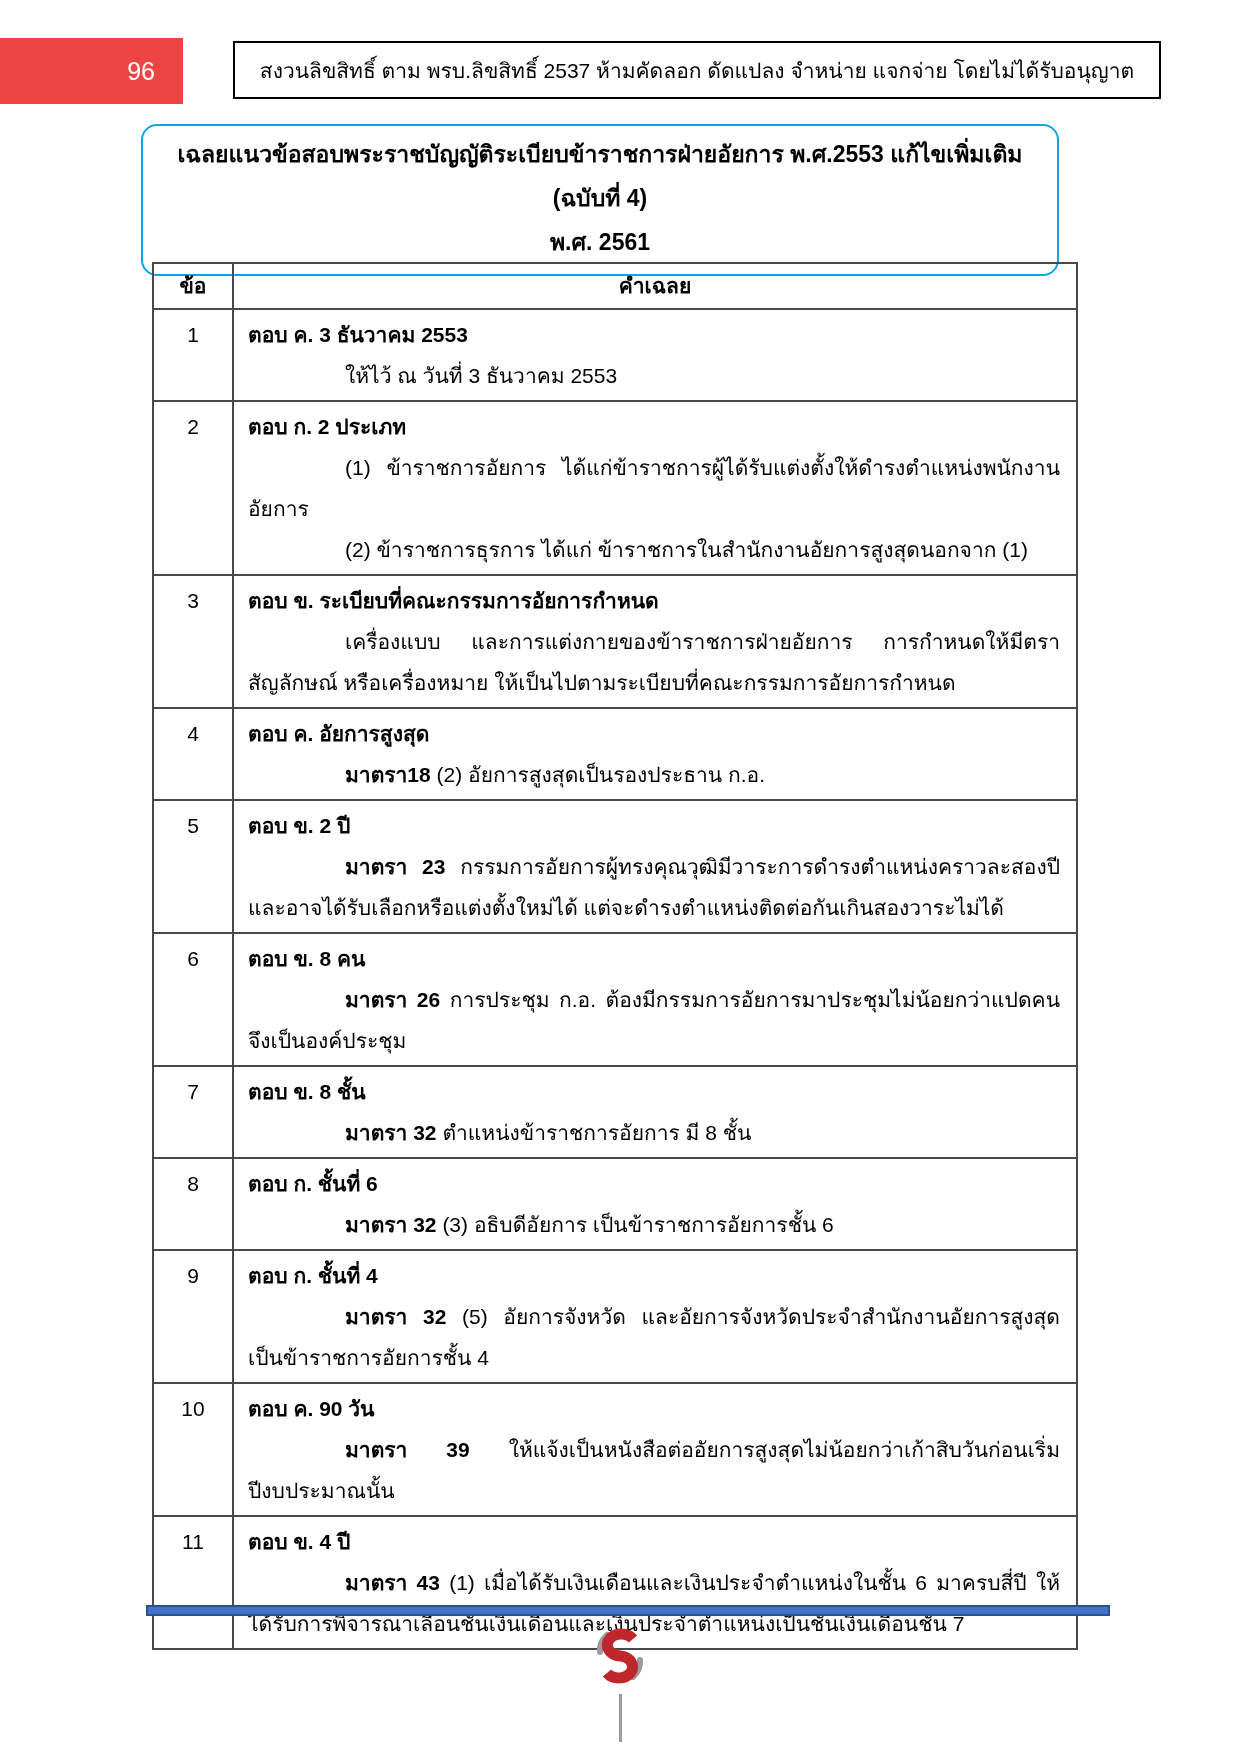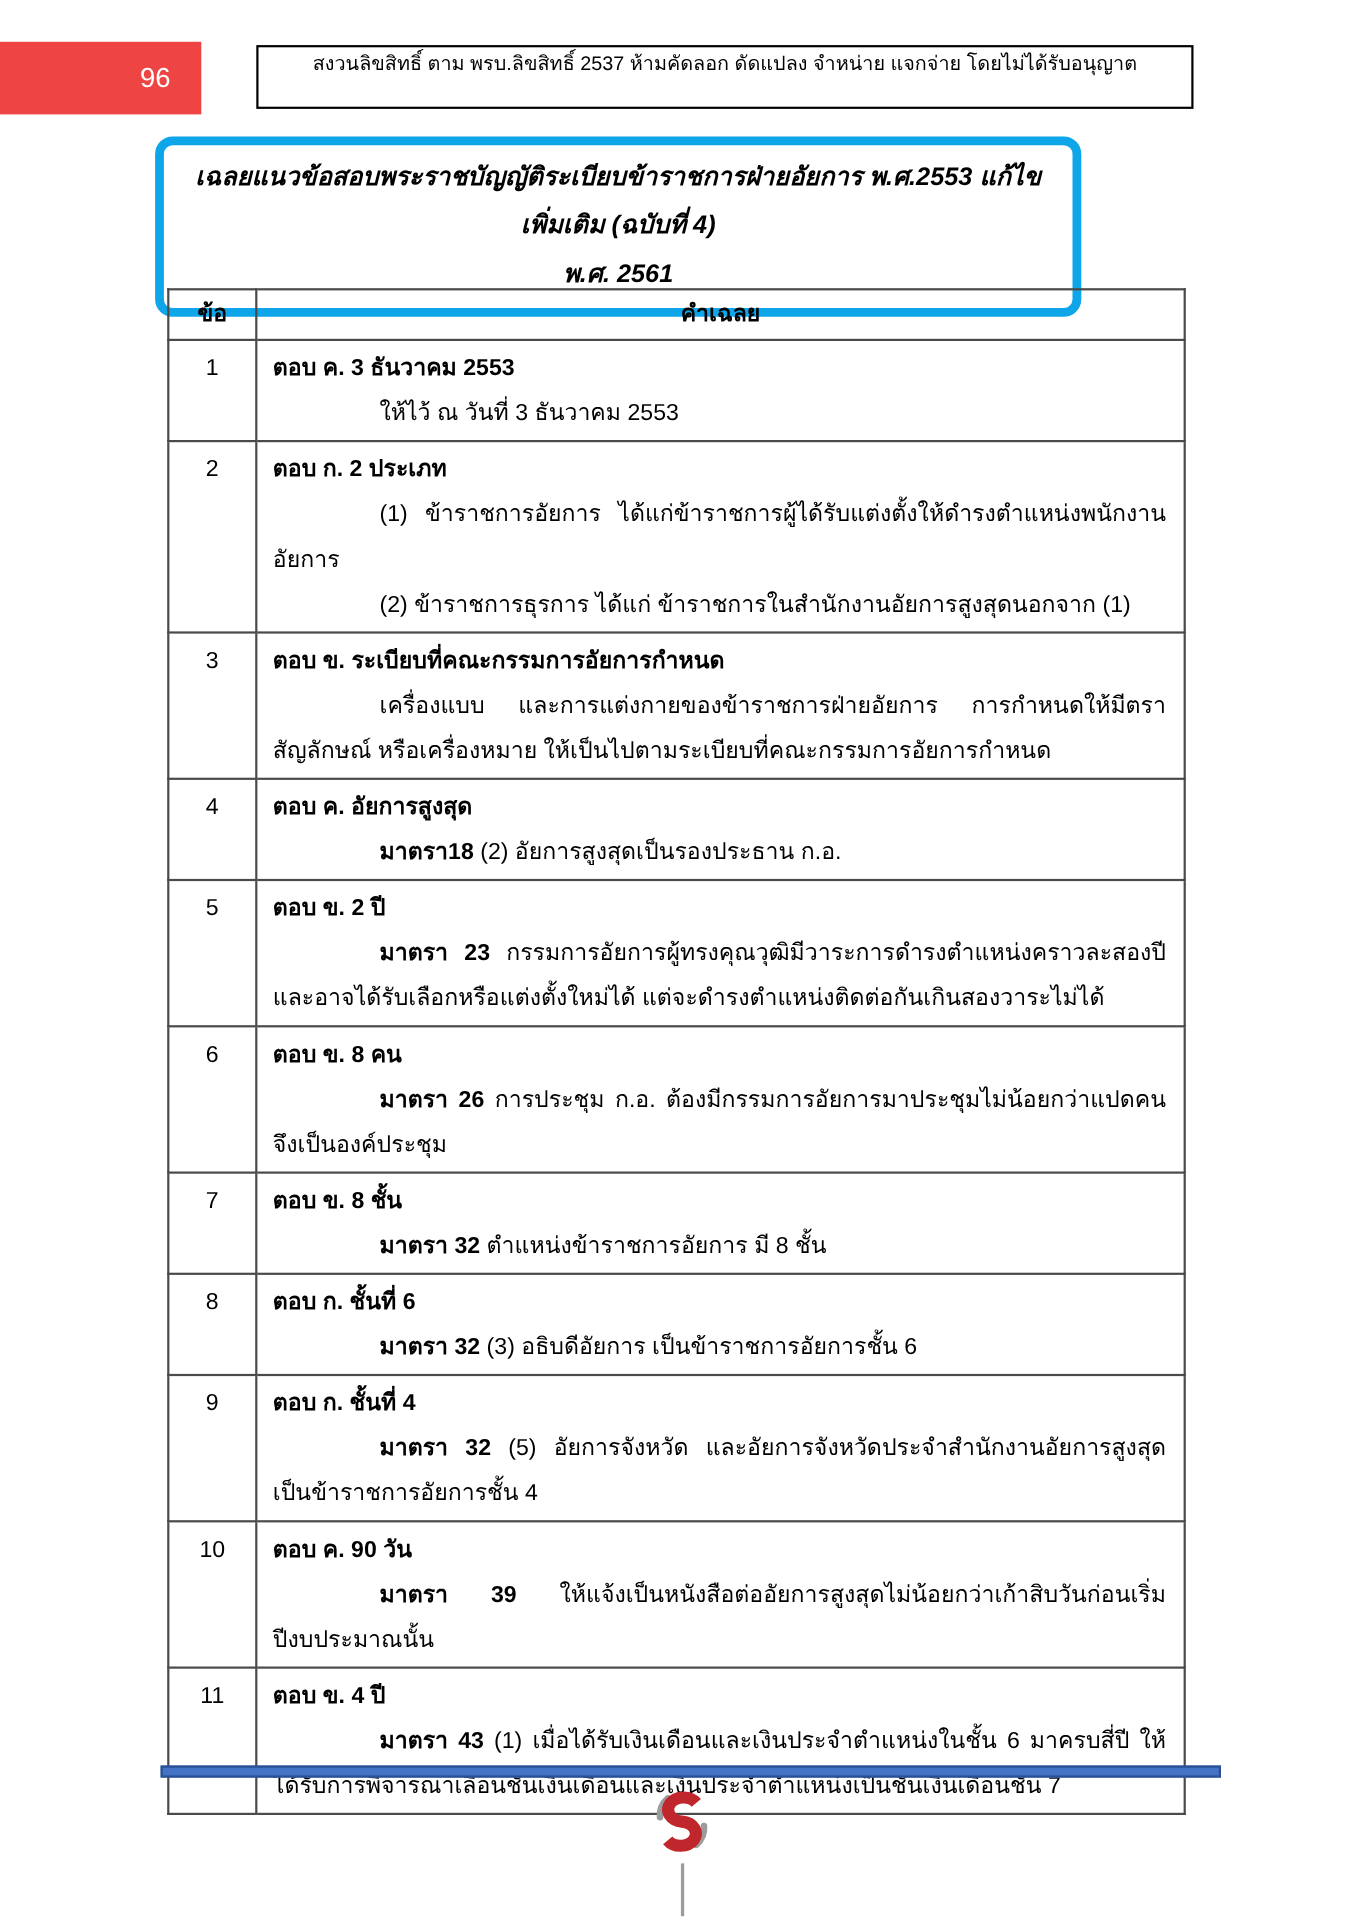--- a/index.html
+++ b/index.html
@@ -26,42 +26,42 @@
     align-items: center;
     justify-content: flex-end;
     padding-right: 28px;
     font-size: 25px;
   }
 
   
   .copyright-box {
     position: absolute;
     top: 41px; left: 233px;
-    width: 852px; height: 58px;
+    width: 928px; height: 58px;
     border: 2px solid #000;
     display: flex;
+    align-items: center;
     justify-content: center;
-    font-size: 18px;
+    font-size: 21px;
     text-align: center;
   }
 
   
   .title-box {
     position: absolute;
     top: 124px; left: 141px;
-    width: 842px;
-    border: 8px solid #0ea5e9;
+    width: 918px;
+    border: 2px solid #0ea5e9;
     border-radius: 16px;
     padding: 6px 14px 10px 14px;
     text-align: center;
     font-weight: bold;
     font-size: 23px;
     line-height: 44px;
     background: #fff;
-    font-style: italic;
   }
 
   
   table.answer-table {
     position: absolute;
     top: 262px; left: 152px;
     width: 926px;
     border-collapse: collapse;
     table-layout: fixed;
   }

